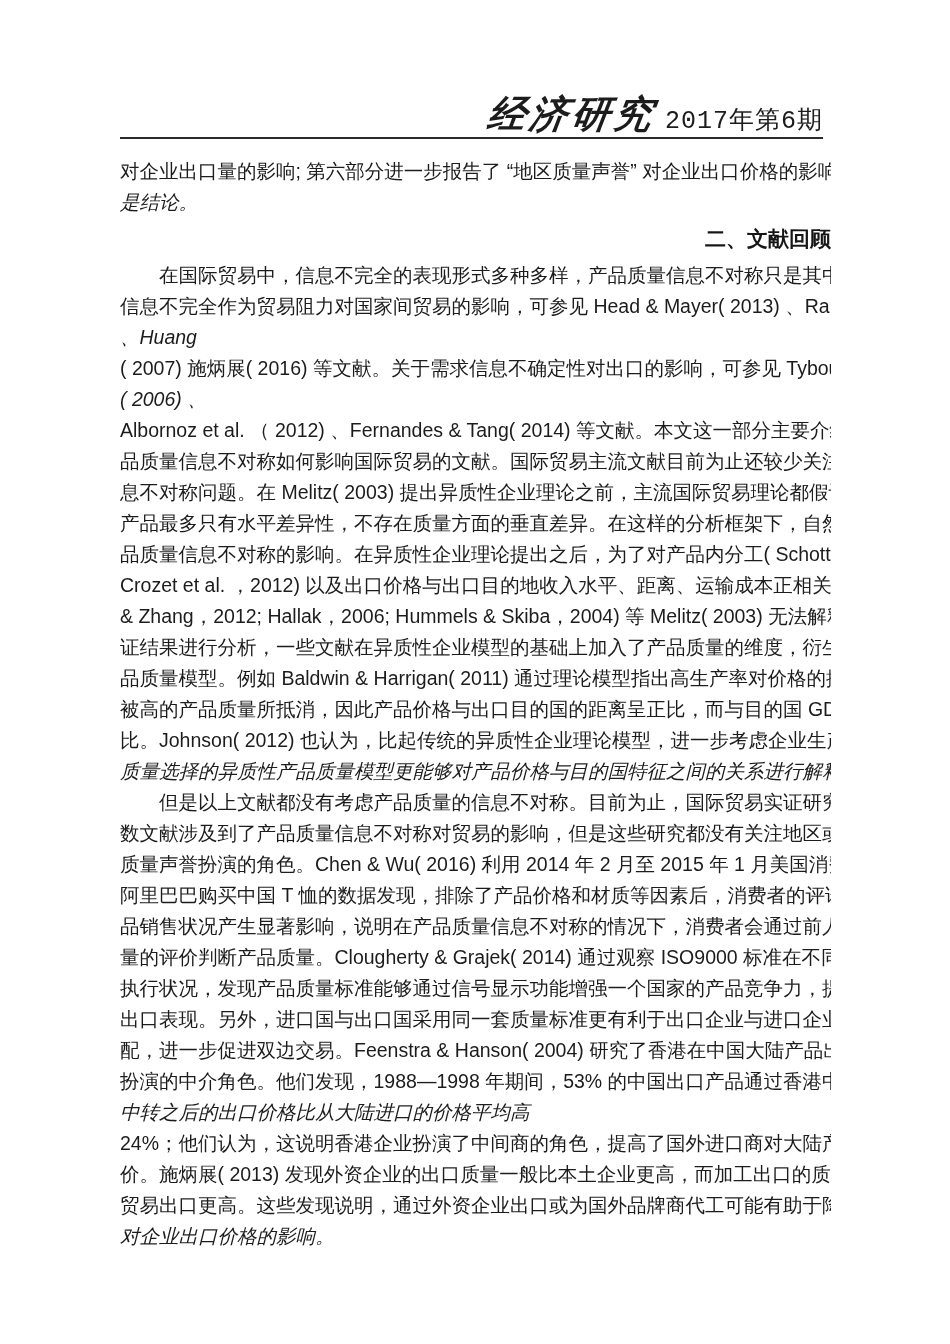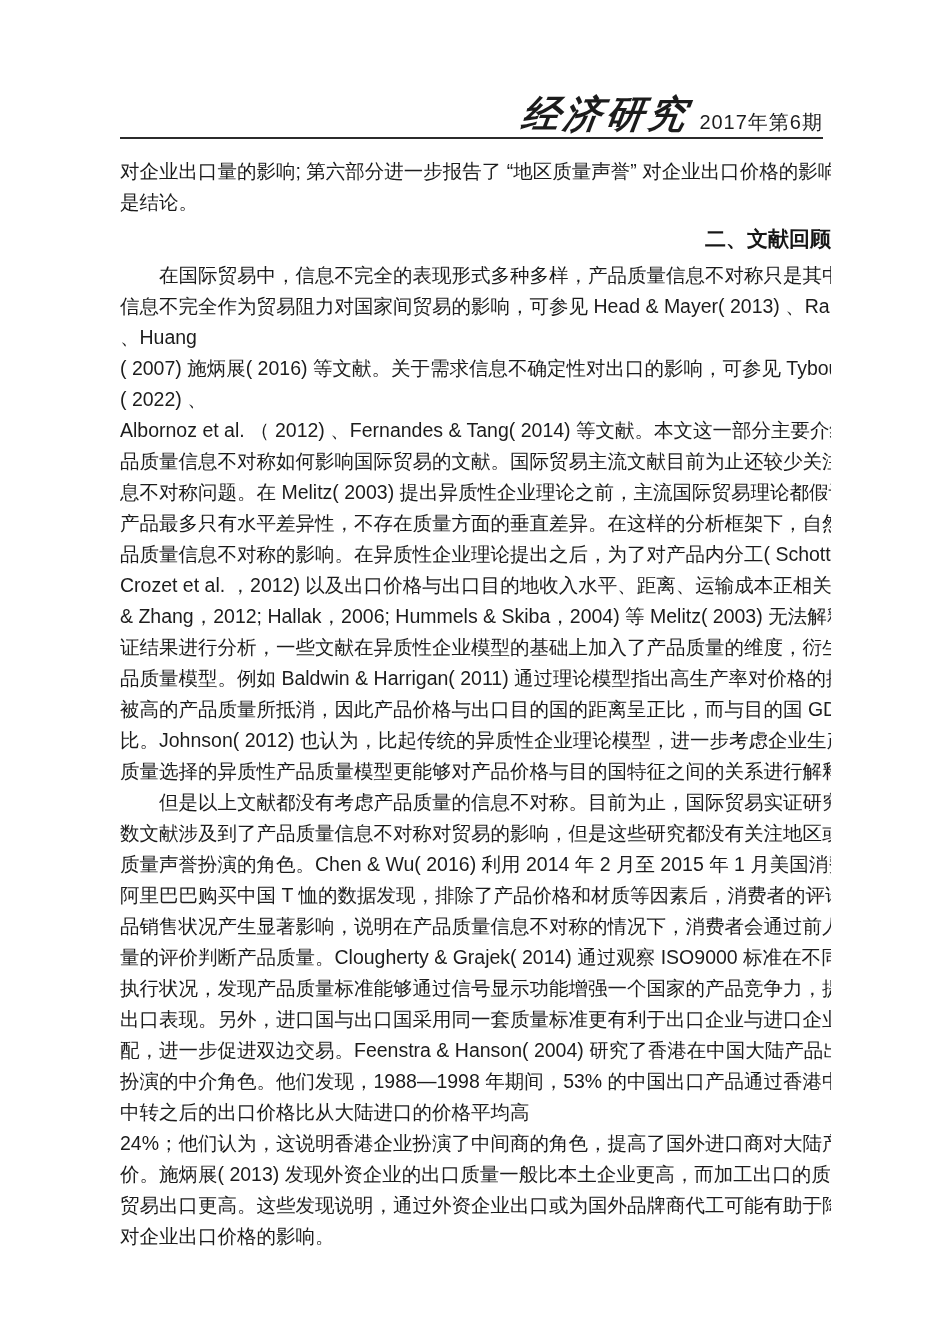--- a/index.html
+++ b/index.html
@@ -37,44 +37,46 @@
     font-family: "DejaVu Serif", serif;
     font-style: italic;
     font-weight: bold;
     font-size: 38px;
     line-height: 40px;
     letter-spacing: 4px;
     transform: skewX(-8deg);
     white-space: nowrap;
   }
   .issue-label {
-    font-size: 20px;
+    font-size: 25px;
     line-height: 24px;
     letter-spacing: 1px;
     padding-left: 9px;
     white-space: nowrap;
+    font-family: Liberation Mono, monospace;
   }
   
   .intro-block {
     margin-top: 17px;
   }
   .text-line {
     font-size: 19.5px;
     line-height: 31px;
     height: 31px;
     overflow: hidden;
     text-align: justify;
     text-align-last: justify;
     text-justify: inter-ideograph;
     color: #1c1c1c;
     white-space: nowrap;
   }
   .text-line.short {
     text-align: left;
     text-align-last: left;
+    font-style: italic;
   }
   .text-line.indent {
     text-indent: 2em;
   }
   .section-heading {
     font-size: 21px;
     font-weight: 600;
     line-height: 32px;
     text-align: right;
     margin: 5px 0;
@@ -97,21 +99,21 @@
         <div class="text-line short">是结论。</div>
       </div>
 
     <div class="section-heading">二、文献回顾</div>
 
     <div class="paragraph-block">
         <div class="text-line indent">在国际贸易中，信息不完全的表现形式多种多样，产品质量信息不对称只是其中之一。关于</div>
         <div class="text-line">信息不完全作为贸易阻力对国家间贸易的影响，可参见 Head &amp; Mayer( 2013) 、Rauch( 2001)</div>
         <div class="text-line short">、Huang</div>
         <div class="text-line">( 2007) 施炳展( 2016) 等文献。关于需求信息不确定性对出口的影响，可参见 Tybout et al.</div>
-        <div class="text-line short">( 2022) 、</div>
+        <div class="text-line short">( 2006) 、</div>
         <div class="text-line">Albornoz et al. （ 2012) 、Fernandes &amp; Tang( 2014) 等文献。本文这一部分主要介绍关于产</div>
         <div class="text-line">品质量信息不对称如何影响国际贸易的文献。国际贸易主流文献目前为止还较少关注产品质量信</div>
         <div class="text-line">息不对称问题。在 Melitz( 2003) 提出异质性企业理论之前，主流国际贸易理论都假设企业同质，</div>
         <div class="text-line">产品最多只有水平差异性，不存在质量方面的垂直差异。在这样的分析框架下，自然无法考虑产</div>
         <div class="text-line">品质量信息不对称的影响。在异质性企业理论提出之后，为了对产品内分工( Schott，2004;</div>
         <div class="text-line">Crozet et al. ，2012) 以及出口价格与出口目的地收入水平、距离、运输成本正相关( Manova</div>
         <div class="text-line">&amp; Zhang，2012; Hallak，2006; Hummels &amp; Skiba，2004) 等 Melitz( 2003) 无法解释的实</div>
         <div class="text-line">证结果进行分析，一些文献在异质性企业模型的基础上加入了产品质量的维度，衍生出异质性产</div>
         <div class="text-line">品质量模型。例如 Baldwin &amp; Harrigan( 2011) 通过理论模型指出高生产率对价格的抑制作用会</div>
         <div class="text-line">被高的产品质量所抵消，因此产品价格与出口目的国的距离呈正比，而与目的国 GDP 水平呈反</div>

